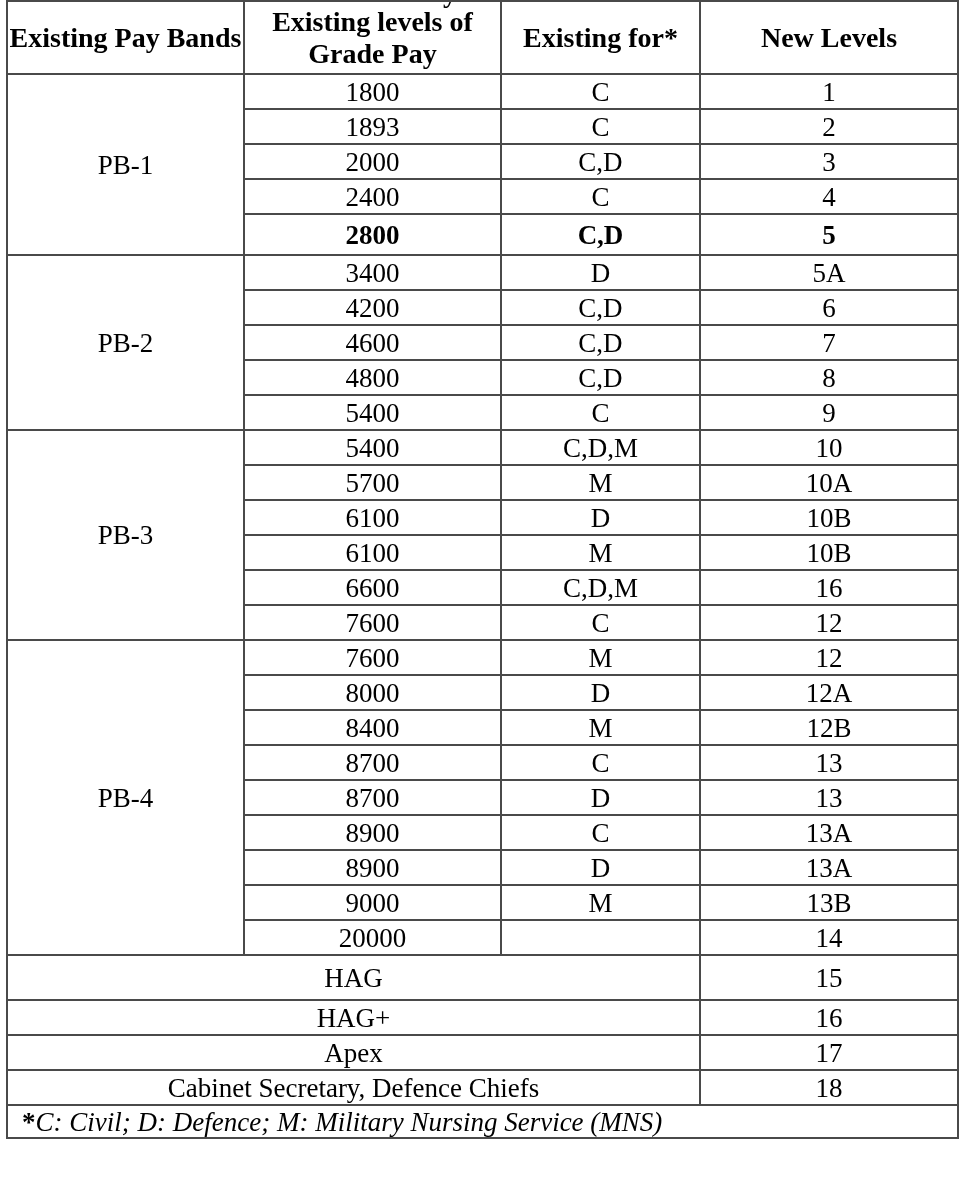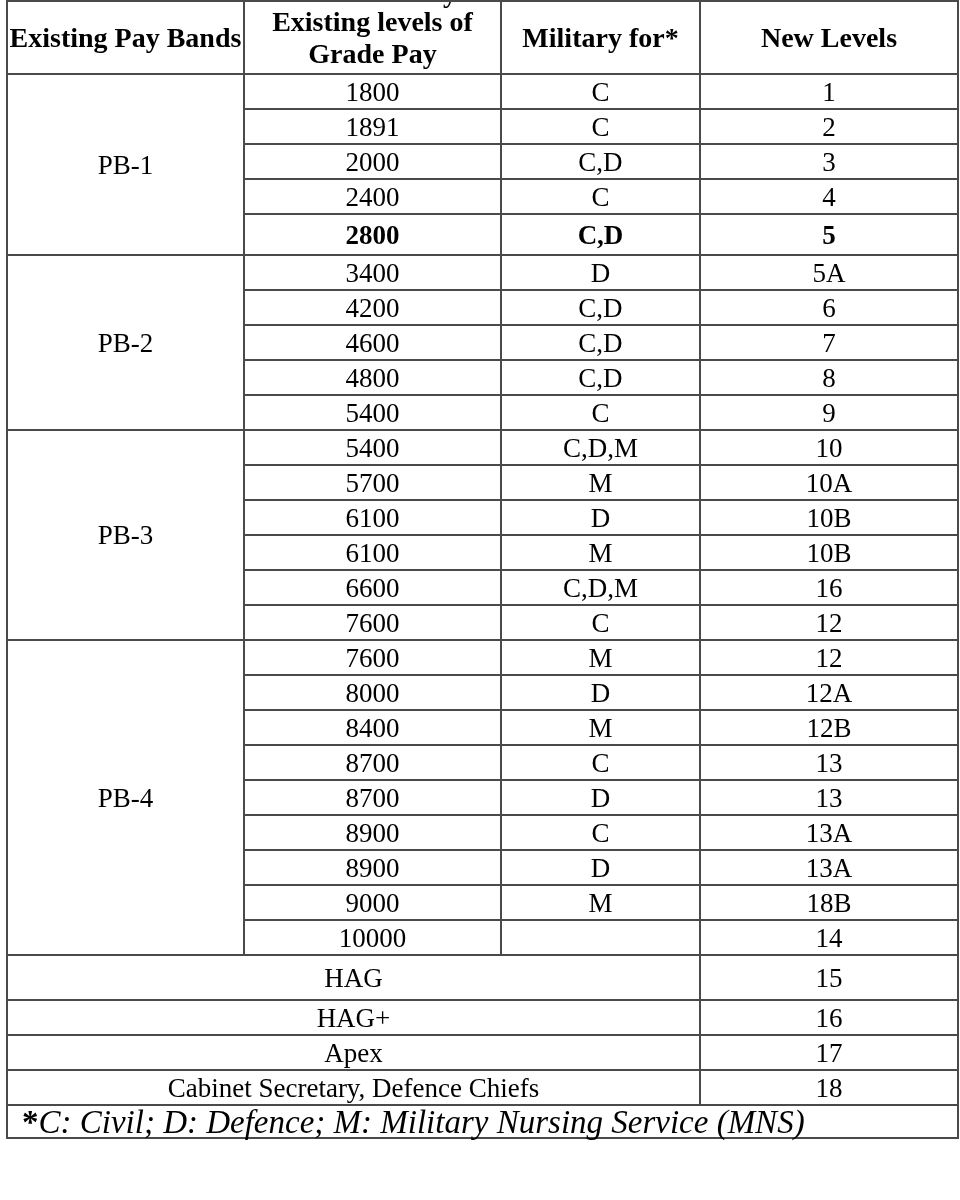--- a/index.html
+++ b/index.html
@@ -19,53 +19,53 @@
     border: 2px solid #4a4a4a; padding: 0; text-align: center;
     font-size: 27px; line-height: 30px; vertical-align: middle;
   }
   table.pay th { font-weight: bold; font-size: 28px; line-height: 32px; height: 71px; }
   col.c1 { width: 237px; } col.c2 { width: 257px; } col.c3 { width: 199px; } col.c4 { width: 258px; }
   tr.r td { height: 33px; }
   tr.r-tall td { height: 39px; font-weight: bold; }
   td.band { font-size: 28px; margin-top: 28px; }
   td.left { text-align: left; padding-left: 14px; margin-top: 35px; }
   tr.r-hag td { height: 43px; }
-  tr.r-foot td { height: 31px; text-align: left; padding-left: 14px; font-style: italic; font-size: 33px; }
+  tr.r-foot td { height: 31px; text-align: left; padding-left: 14px; font-style: italic; font-size: 27px; }
   .ast { font-weight: bold; font-style: normal; }
   .gp { padding-left: 28px; border-radius: 13px; }
 </style>
 </head>
 <body>
 
 <div class="title-strip">Pay Matrix</div>
 
 <table class="pay">
   <colgroup>
       <col class="c1">
       <col class="c2">
       <col class="c3">
       <col class="c4">
     </colgroup>
   <thead>
     <tr>
       <th>Existing Pay Bands</th>
       <th>Existing levels of Grade Pay</th>
-      <th>Military for*</th>
+      <th>Existing for*</th>
       <th>New Levels</th>
     </tr>
   </thead>
   <tbody id="tbody">
       <tr class="r">
         <td class="band" rowspan="5">PB-1</td>
         <td class="gp">1800</td>
         <td>C</td>
         <td>1</td>
       </tr>
       <tr class="r">
-        <td class="gp">1891</td>
+        <td class="gp">1893</td>
         <td>C</td>
         <td>2</td>
       </tr>
       <tr class="r">
         <td class="gp">2000</td>
         <td>C,D</td>
         <td>3</td>
       </tr>
       <tr class="r">
         <td class="gp">2400</td>
@@ -166,24 +166,24 @@
         <td>13A</td>
       </tr>
       <tr class="r">
         <td class="gp">8900</td>
         <td>D</td>
         <td>13A</td>
       </tr>
       <tr class="r">
         <td class="gp">9000</td>
         <td>M</td>
-        <td>18B</td>
-      </tr>
-      <tr class="r">
-        <td class="gp">10000</td>
+        <td>13B</td>
+      </tr>
+      <tr class="r">
+        <td class="gp">20000</td>
         <td></td>
         <td>14</td>
       </tr>
       <tr class="r-hag">
         <td class="left" colspan="3">HAG</td>
         <td>15</td>
       </tr>
       <tr class="r">
         <td class="left" colspan="3">HAG+</td>
         <td>16</td>

